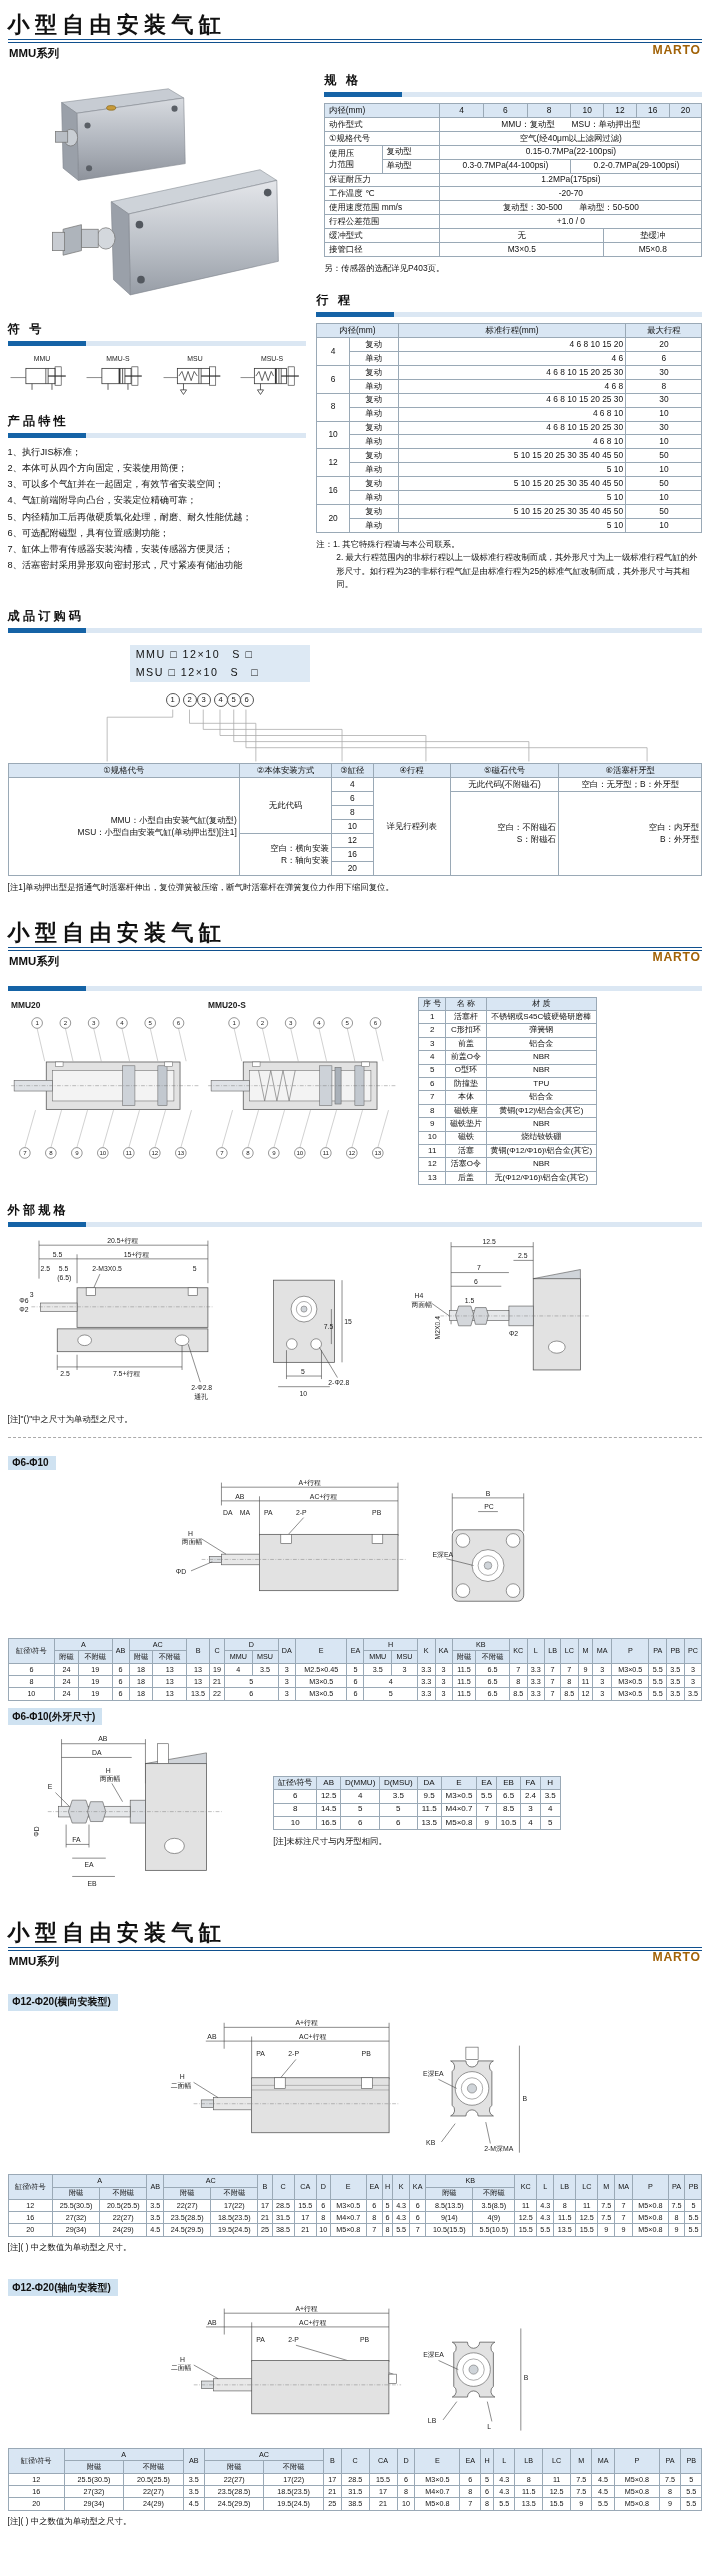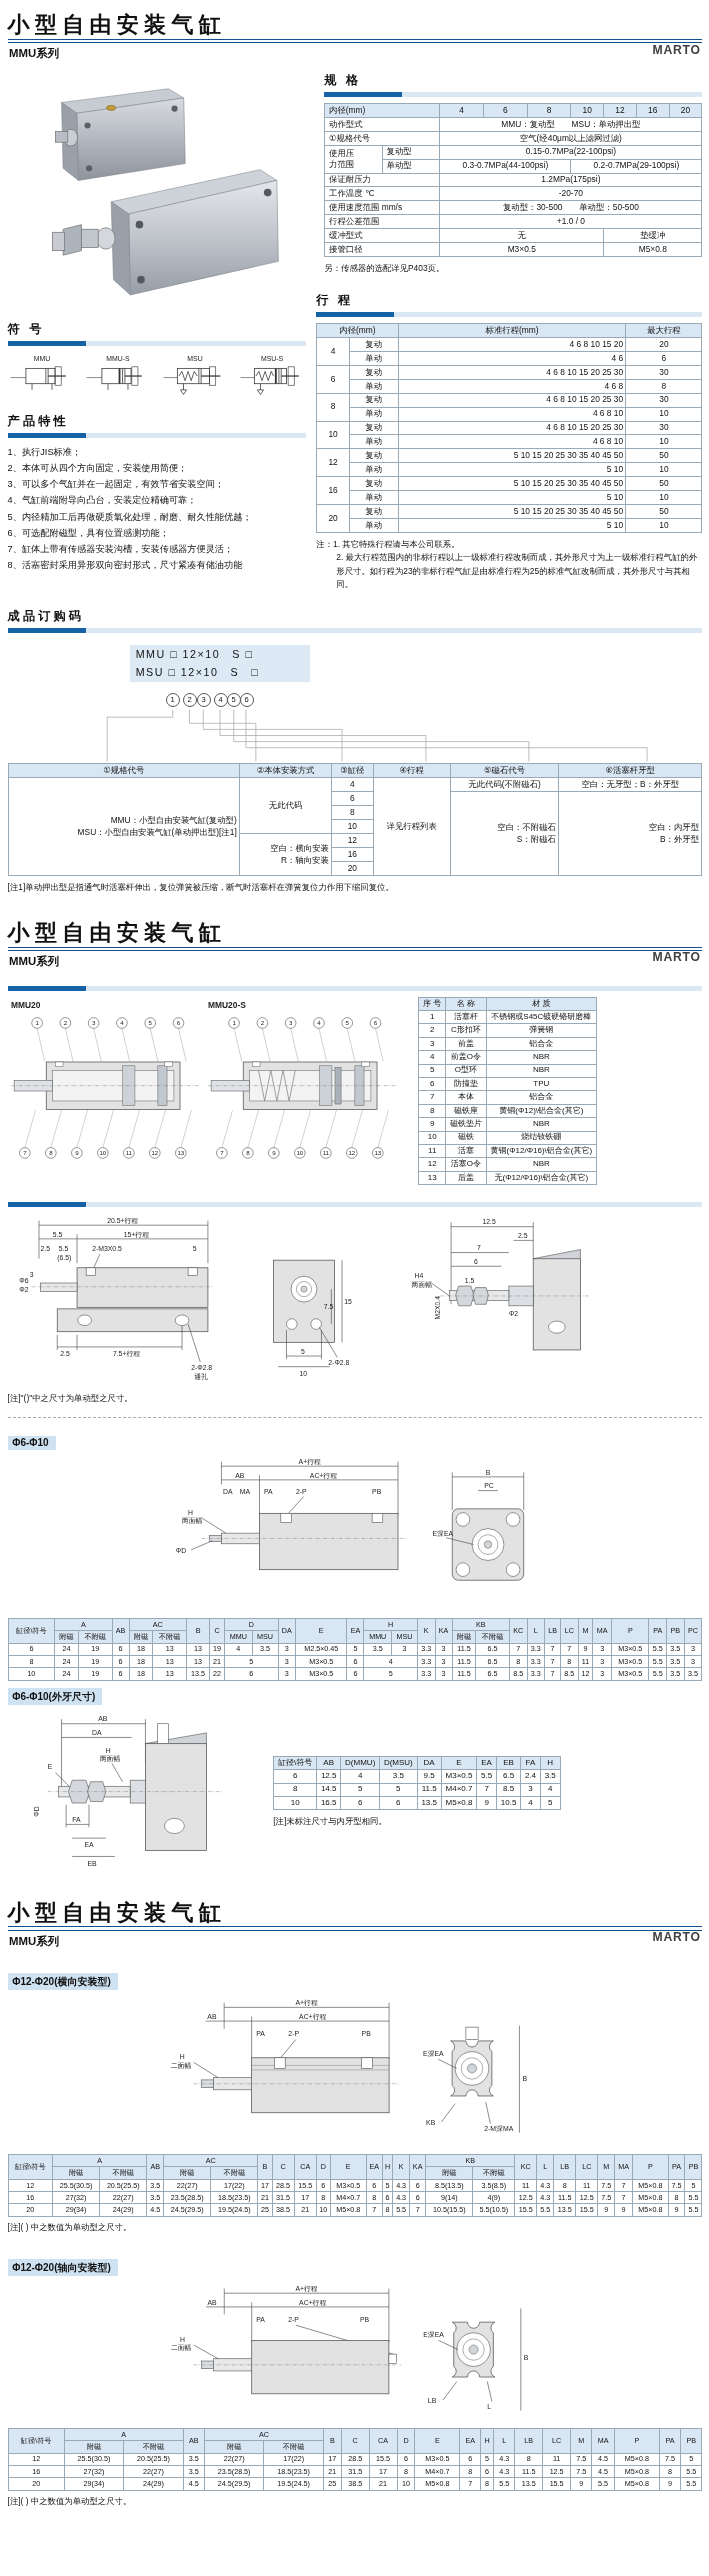--- a/index.html
+++ b/index.html
@@ -1,21 +1,21 @@
 <!DOCTYPE html>
 <html style="font-size:12.2px"><head>
 <meta charset="utf-8">
 <style>
   html,body{margin:0;padding:0;background:#fff;}
   body{width:710px;font-family:"Liberation Sans","DejaVu Sans",sans-serif;color:#111;}
   .page{padding:4.6px 7.6px 13.7px 7.6px;}
   
   .page-head{position:relative;margin-top:7.6px;}
   .page-title{font-size:22px;font-weight:bold;letter-spacing:5.3px;line-height:1.15;}
-  .brand{position:absolute;right:1.5px;bottom:4.6px;font-size:12.2px;letter-spacing:0.8px;font-weight:bold;color:#404040;}
+  .brand{position:absolute;right:1.5px;bottom:4.6px;font-size:12.2px;letter-spacing:0.8px;font-weight:bold;color:#a16207;}
   .head-rule{height:2.3px;border-top:1.5px solid #10508e;border-bottom:0.8px solid #10508e;margin-top:1.5px;}
   .series{font-size:11.4px;font-weight:bold;margin:3.1px 0 0 1.5px;}
   
   .sec{margin-top:17px;}
   .sec-title{font-size:12.2px;font-weight:bold;letter-spacing:3.1px;margin-bottom:3.1px;}
   .sec-bar{height:4.6px;background:#dbe7f3;position:relative;margin-bottom:6.1px;}
   .sec-bar::before{content:"";position:absolute;left:0;top:0;width:78px;height:4.6px;background:#1563a6;}
   
   .cols{display:flex;gap:10.7px;}
   .col-l{width:298px;flex:none;}
@@ -603,20 +603,21 @@
                 <td>后盖</td>
                 <td>无(Φ12/Φ16)\铝合金(其它)</td>
               </tr>
             </tbody>
           </table>
         </div>
     </div>
   </div>
 
   <div class="sec">
+    <div class="sec-title">外部规格</div>
     <div class="sec-bar"></div>
 
     <div class="diagrow">
       <svg width="237" height="175" viewBox="0 0 310 230">
         <line x1="40" y1="16" x2="262" y2="16" class="dimline"></line>
           <line x1="40" y1="10" x2="40" y2="60" class="dimline"></line>
           <line x1="262" y1="10" x2="262" y2="66" class="dimline"></line>
         <text x="150" y="13" text-anchor="middle">20.5+行程</text>
         <line x1="40" y1="34" x2="90" y2="34" class="dimline"></line>
           <line x1="90" y1="28" x2="90" y2="66" class="dimline"></line>

